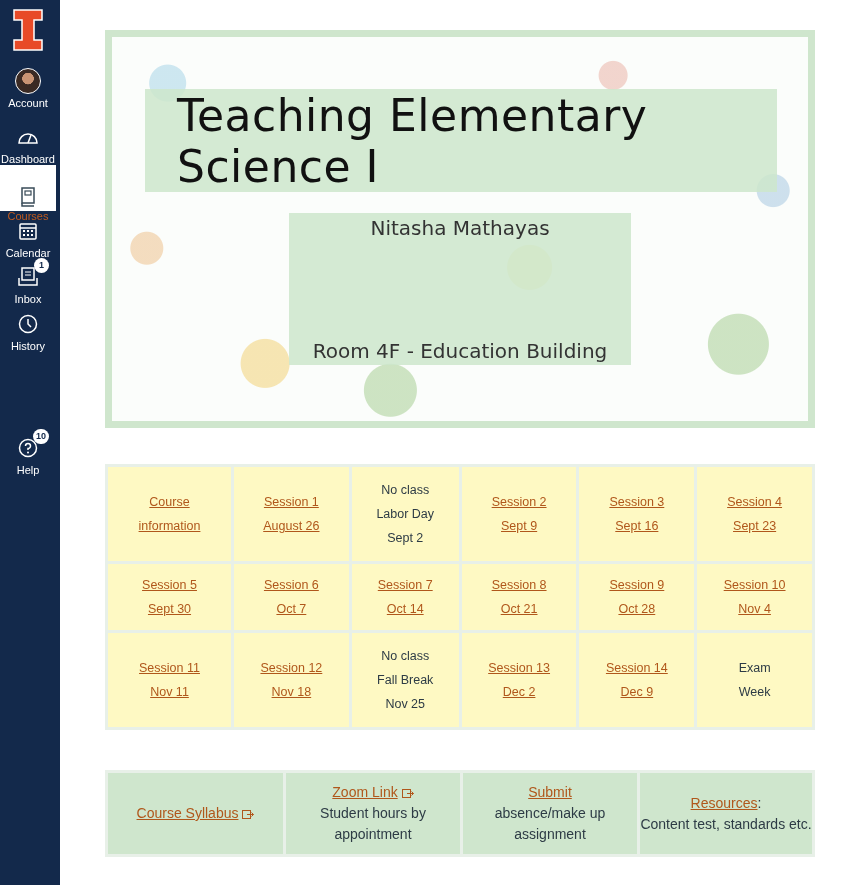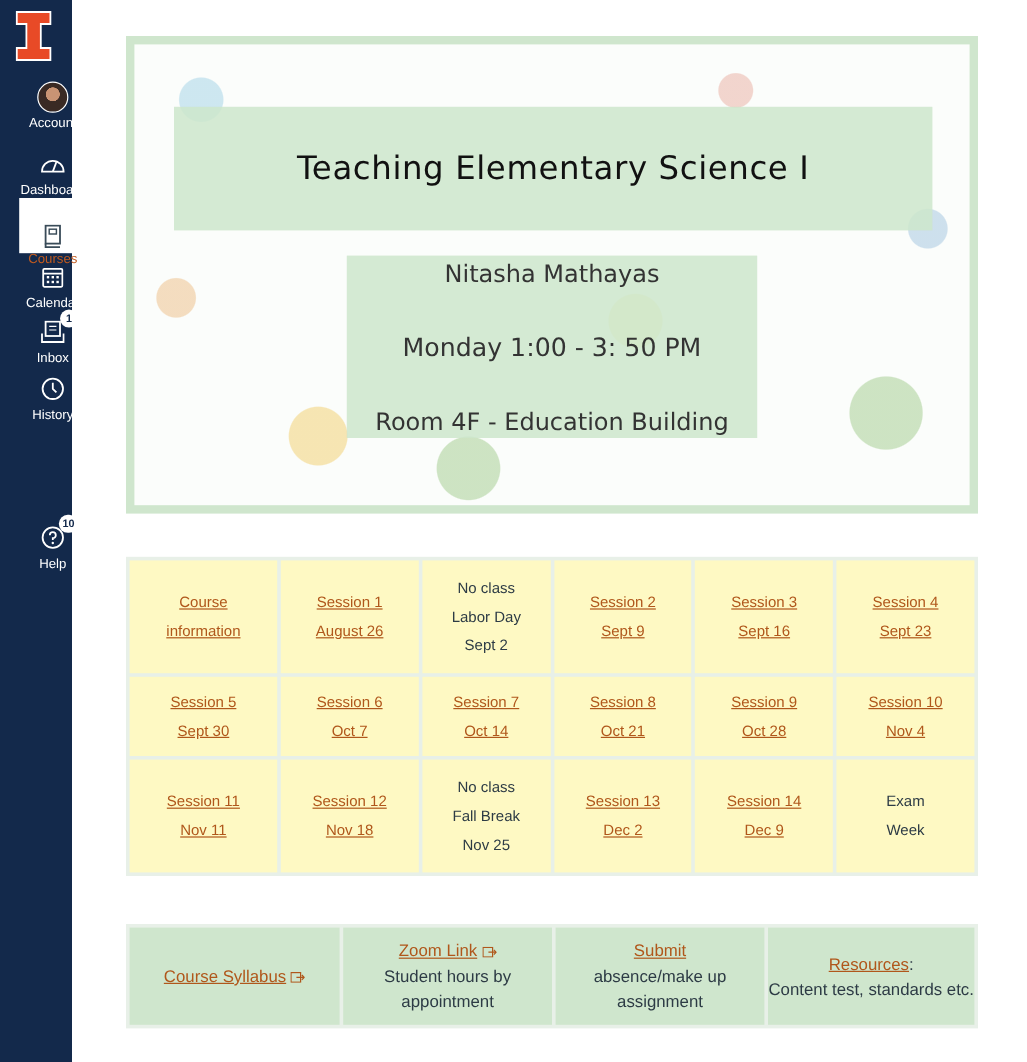--- a/index.html
+++ b/index.html
@@ -2,40 +2,40 @@
 <html><head>
 <meta charset="utf-8">
 <style>
   * { box-sizing: border-box; margin: 0; padding: 0; }
   html, body { width: 856px; height: 885px; overflow: hidden; background: #ffffff; font-family: "Liberation Sans", sans-serif; }
   .app { position: relative; width: 856px; height: 885px; }
 
   
   .sidebar { position: absolute; left: 0; top: 0; width: 60px; height: 885px; background: #13294b; }
   .logo { position: absolute; left: 12px; top: 8px; width: 32px; height: 44px; }
-  .nav-item { position: absolute; left: 16px; width: 56px; display: flex; flex-direction: column; align-items: center; color: #ffffff; font-size: 11px; text-align: center; line-height: 14px; cursor: pointer; }
+  .nav-item { position: absolute; left: 0; width: 56px; display: flex; flex-direction: column; align-items: center; color: #ffffff; font-size: 11px; text-align: center; line-height: 14px; cursor: pointer; }
   .nav-item .ico { width: 26px; height: 26px; display: flex; align-items: center; justify-content: center; position: relative; margin-bottom: 2px; }
   .nav-item.active { background: #ffffff; color: #c05a1f; }
   .avatar { width: 26px; height: 26px; border-radius: 50%; border: 1.5px solid #ffffff; background: radial-gradient(circle at 50% 40%, #c99474 0 30%, #3a2a24 32% 100%); }
   .badge { position: absolute; top: -6px; right: -8px; min-width: 15px; height: 15px; padding: 0 3px; border-radius: 8px; background: #ffffff; color: #13294b; font-size: 9px; font-weight: bold; line-height: 15px; text-align: center; }
 
   
   .banner { position: absolute; left: 105px; top: 30px; width: 710px; height: 398px; background: #cfe6cd; padding: 7px; }
   .banner-inner { position: relative; width: 100%; height: 100%; background:
       radial-gradient(circle at 8% 12%, rgba(120,190,220,0.35) 0 18px, transparent 19px),
       radial-gradient(circle at 22% 85%, rgba(240,200,90,0.45) 0 24px, transparent 25px),
       radial-gradient(circle at 90% 80%, rgba(120,180,90,0.35) 0 30px, transparent 31px),
       radial-gradient(circle at 72% 10%, rgba(220,120,100,0.3) 0 14px, transparent 15px),
       radial-gradient(circle at 5% 55%, rgba(230,160,80,0.35) 0 16px, transparent 17px),
       radial-gradient(circle at 95% 40%, rgba(120,170,210,0.35) 0 16px, transparent 17px),
       radial-gradient(circle at 40% 92%, rgba(120,180,90,0.35) 0 26px, transparent 27px),
       radial-gradient(circle at 60% 60%, rgba(240,210,90,0.35) 0 22px, transparent 23px),
       #fbfdfb; overflow: hidden; }
   .title-box { position: absolute; left: 33px; top: 52px; width: 632px; height: 103px; background: rgba(205,230,203,0.85); display: flex; align-items: center; justify-content: center; }
-  .title { font-family: "DejaVu Sans", sans-serif; font-size: 27px; color: #111111; letter-spacing: 0.5px; font-weight: normal; }
+  .title { font-family: "DejaVu Sans", sans-serif; font-size: 44px; color: #111111; letter-spacing: 0.5px; font-weight: normal; padding-left: 32px; }
   .info-box { position: absolute; left: 177px; top: 176px; width: 342px; height: 152px; background: rgba(205,230,203,0.85); display: flex; flex-direction: column; align-items: center; justify-content: space-between; color: #333333; font-family: "DejaVu Sans", sans-serif; }
   .info-box .l1 { font-size: 20px; line-height: 30px; }
   .info-box .l2 { font-size: 21px; line-height: 30px; }
   .info-box .l3 { font-size: 20px; line-height: 28px; }
 
   
   .sched { position: absolute; left: 105px; top: 464px; width: 710px; border-collapse: separate; border-spacing: 3px; background: #e8f0e8; }
   .sched td { background: #fef9c3; text-align: center; vertical-align: middle; font-size: 12.5px; color: #2d3b45; line-height: 24px; }
   .sched tr.r1 td { height: 94px; }
   .sched tr.r2 td { height: 66px; }
@@ -142,21 +142,20 @@
     </div>
   </nav>
 
   <div class="banner">
     <div class="banner-inner">
       <div class="title-box">
         <h1 class="title">Teaching Elementary Science I</h1>
       </div>
       <div class="info-box">
         <div class="l1">Nitasha Mathayas</div>
-        <div class="l2">Monday 1:00 - 3: 50 PM</div>
         <div class="l3">Room 4F - Education Building</div>
       </div>
     </div>
   </div>
 
   <table class="sched">
     <tbody id="sched-body">
         <tr class="r1">
           <td style="width: 123px;">
             <a class="cell-line lnk">Course</a>

